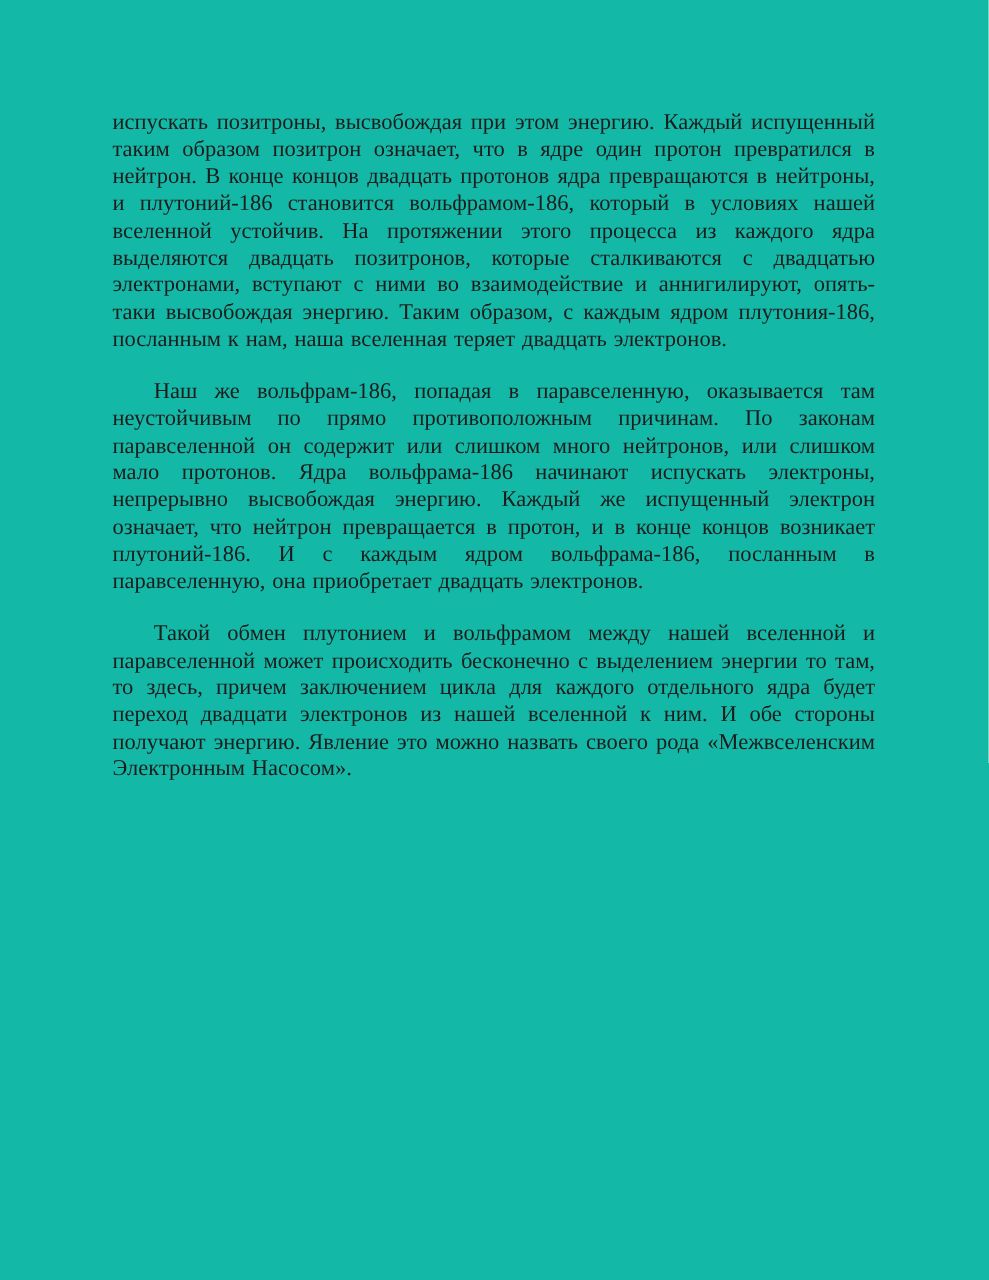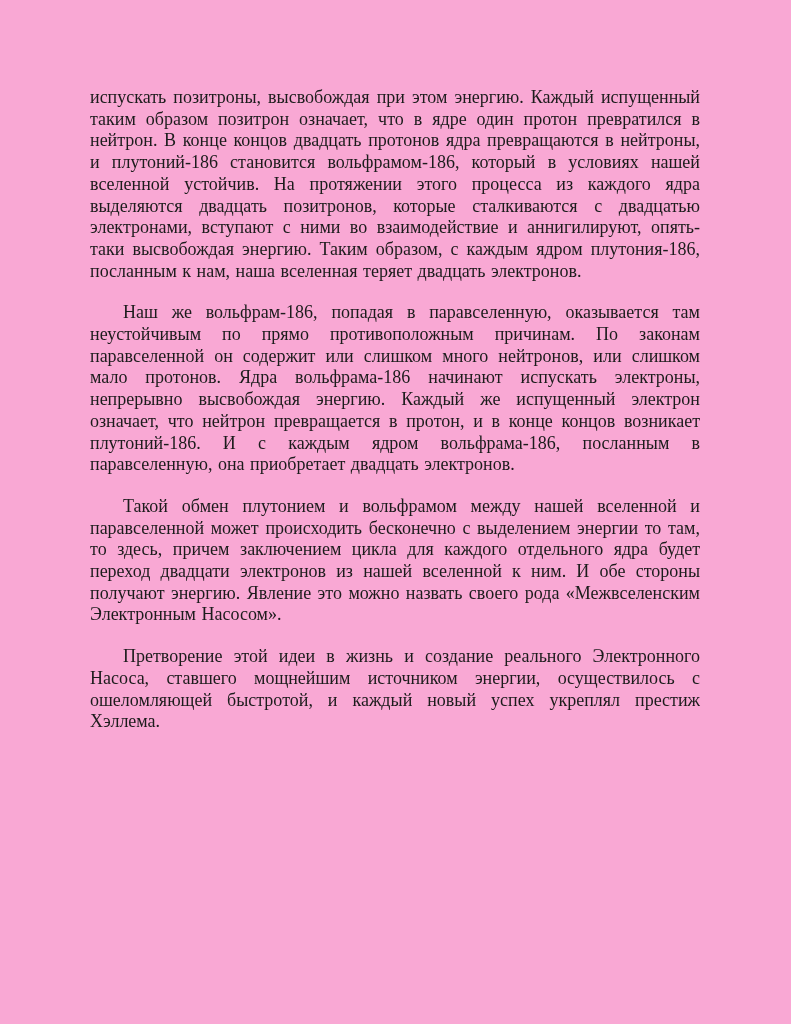--- a/index.html
+++ b/index.html
@@ -4,21 +4,21 @@
 <style>
   html, body {
     margin: 0;
     padding: 0;
     background: #ffffff;
   }
   .page {
     position: relative;
     width: 791px;
     height: 1024px;
-    background: #f9a8d4;
+    background: #14b8a6;
     box-sizing: border-box;
     padding: 87px 91px 0 90px;
     overflow: hidden;
   }
   .text-column {
     width: 610px;
   }
   .para {
     margin: 0;
     padding: 0;
@@ -35,15 +35,14 @@
   }
 </style>
 </head>
 <body>
 
 <div class="page">
   <div class="text-column">
     <p class="para">испускать позитроны, высвобождая при этом энергию. Каждый испущенный таким образом позитрон означает, что в ядре один протон превратился в нейтрон. В конце концов двадцать протонов ядра превращаются в нейтроны, и плутоний-186 становится вольфрамом-186, который в условиях нашей вселенной устойчив. На протяжении этого процесса из каждого ядра выделяются двадцать позитронов, которые сталкиваются с двадцатью электронами, вступают с ними во взаимодействие и аннигилируют, опять-таки высвобождая энергию. Таким образом, с каждым ядром плутония-186, посланным к нам, наша вселенная теряет двадцать электронов.</p>
     <p class="para indent">Наш же вольфрам-186, попадая в паравселенную, оказывается там неустойчивым по прямо противоположным причинам. По законам паравселенной он содержит или слишком много нейтронов, или слишком мало протонов. Ядра вольфрама-186 начинают испускать электроны, непрерывно высвобождая энергию. Каждый же испущенный электрон означает, что нейтрон превращается в протон, и в конце концов возникает плутоний-186. И с каждым ядром вольфрама-186, посланным в паравселенную, она приобретает двадцать электронов.</p>
     <p class="para indent">Такой обмен плутонием и вольфрамом между нашей вселенной и паравселенной может происходить бесконечно с выделением энергии то там, то здесь, причем заключением цикла для каждого отдельного ядра будет переход двадцати электронов из нашей вселенной к ним. И обе стороны получают энергию. Явление это можно назвать своего рода «Межвселенским Электронным Насосом».</p>
-    <p class="para indent">Претворение этой идеи в жизнь и создание реального Электронного Насоса, ставшего мощнейшим источником энергии, осуществилось с ошеломляющей быстротой, и каждый новый успех укреплял престиж Хэллема.</p>
   </div>
 </div>
 
 </body></html>

